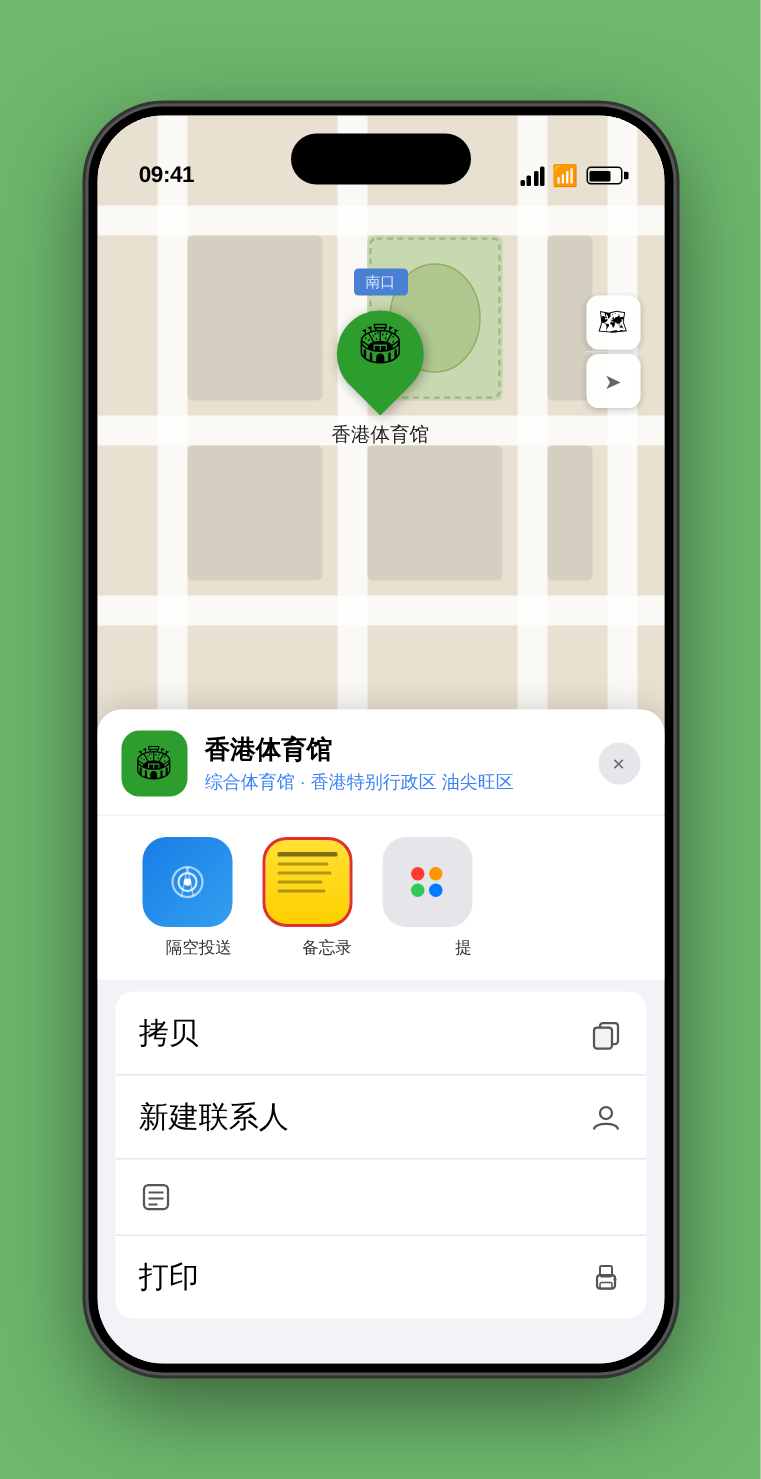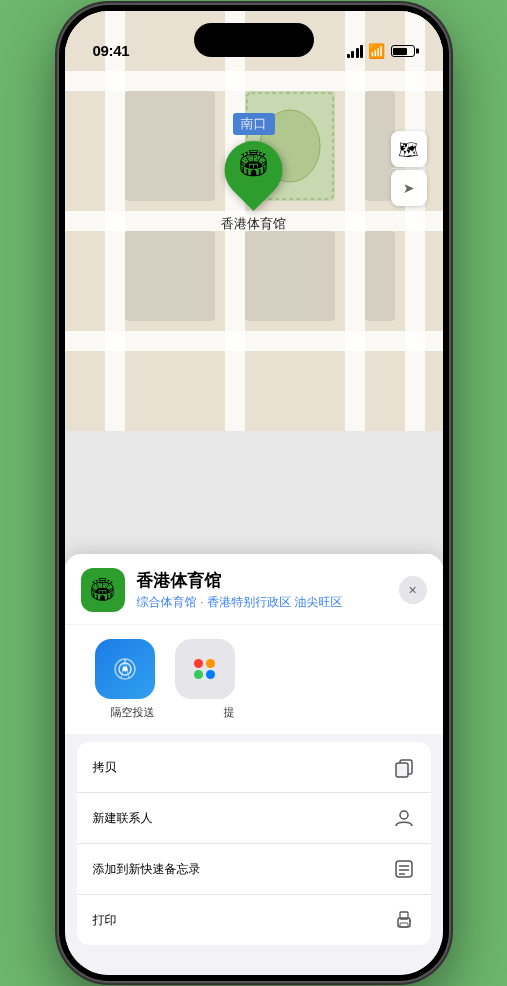--- a/index.html
+++ b/index.html
@@ -7,21 +7,21 @@
       width: 507px;
       height: 986px;
       background: #6db86d;
       display: flex;
       align-items: center;
       justify-content: center;
       font-family: -apple-system, 'PingFang SC', 'Helvetica Neue', sans-serif;
     }
     .phone-frame {
       width: 390px;
-      height: 976px;
+      height: 844px;
       background: #000;
       border-radius: 50px;
       position: relative;
       box-shadow: 0 0 0 2px #555, 0 0 0 4px #333, 0 20px 60px rgba(0,0,0,0.5);
       overflow: hidden;
     }
     .phone-screen {
       position: absolute;
       top: 6px;
       left: 6px;
@@ -245,21 +245,21 @@
       align-items: center;
       justify-content: space-between;
       padding: 14px 16px;
       border-bottom: 0.5px solid #e5e5ea;
     }
     .action-item:last-child {
       border-bottom: none;
       text-align: center;
     }
     .action-text {
-      font-size: 12px;
+      font-size: 20px;
       color: #000;
     }
     
     .home-indicator {
       position: absolute;
       bottom: 8px;
       left: 50%;
       transform: translateX(-50%);
       width: 120px;
       height: 4px;
@@ -315,21 +315,21 @@
         <rect x="300" y="220" width="30" height="90" rx="4" fill="#d4cfc0"></rect>
 
         <rect x="180" y="80" width="90" height="110" rx="6" fill="#c8d8b0"></rect>
 
         <rect x="182" y="82" width="86" height="106" rx="4" fill="none" stroke="#a0b880" stroke-width="1.5" stroke-dasharray="4,3"></rect>
 
         <ellipse cx="225" cy="135" rx="30" ry="36" fill="#b0c890" stroke="#90b060" stroke-width="1"></ellipse>
       </svg>
 
       <div style="position:absolute;top:102px;left:50%;transform:translateX(-50%);background:#4a80d4;color:#fff;font-size:11px;padding:2px 8px;border-radius:3px;font-weight:500;white-space:nowrap;z-index:5;">
-        <span style="font-size:13px;opacity:0.8;">南口</span>
+        <span style="font-size:10px;opacity:0.8;">南口</span>
       </div>
 
       <div style="position:absolute;top:130px;left:50%;transform:translateX(-50%);display:flex;flex-direction:column;align-items:center;z-index:10;">
         <div style="position:relative;width:62px;height:72px;display:flex;align-items:center;justify-content:center;">
           <div style="width:58px;height:58px;background:#2d9e2d;border-radius:50% 50% 50% 0;transform:rotate(-45deg);position:absolute;top:0;box-shadow:0 2px 8px rgba(0,0,0,0.3);"></div>
           <div style="position:absolute;top:7px;font-size:26px;z-index:2;">🏟</div>
         </div>
         <span style="font-size:13px;color:#222;font-weight:500;margin-top:2px;text-shadow:0 1px 2px rgba(255,255,255,0.8);">香港体育馆</span>
       </div>
 
@@ -361,20 +361,32 @@
               <circle cx="15" cy="15" r="2.5" fill="white"></circle>
               <line x1="15" y1="5" x2="11" y2="25" stroke="white" stroke-width="1" opacity="0.5"></line>
               <line x1="15" y1="5" x2="19" y2="25" stroke="white" stroke-width="1" opacity="0.5"></line>
             </svg>
           </div>
           <span class="share-label">隔空投送</span>
         </div>
 
 
 
+        <div class="share-item">
+          <div style="width:60px;height:60px;border-radius:16px;background:linear-gradient(to bottom,#ffe033,#ffd000);display:flex;flex-direction:column;align-items:center;justify-content:flex-start;padding-top:8px;margin-bottom:6px;border:2.5px solid #e03030;box-sizing:border-box;">
+            <div style="display:flex;flex-direction:column;gap:3.5px;padding:0 8px;width:100%;">
+              <div style="height:3px;background:rgba(0,0,0,0.5);border-radius:1px;width:100%;"></div>
+              <div style="height:2.5px;background:rgba(0,0,0,0.3);border-radius:1px;width:85%;"></div>
+              <div style="height:2.5px;background:rgba(0,0,0,0.3);border-radius:1px;width:90%;"></div>
+              <div style="height:2.5px;background:rgba(0,0,0,0.3);border-radius:1px;width:75%;"></div>
+              <div style="height:2.5px;background:rgba(0,0,0,0.3);border-radius:1px;width:80%;"></div>
+            </div>
+          </div>
+          <span class="share-label">备忘录</span>
+        </div>
 
         <div class="share-item">
           <div style="width:60px;height:60px;border-radius:16px;background:#e5e5ea;display:flex;align-items:center;justify-content:center;margin-bottom:6px;">
             <div style="display:flex;flex-direction:column;gap:2.5px;">
               <div style="display:flex;gap:2.5px;">
                 <div style="width:9px;height:9px;border-radius:50%;background:#ff3b30;"></div>
                 <div style="width:9px;height:9px;border-radius:50%;background:#ff9500;"></div>
               </div>
               <div style="display:flex;gap:2.5px;">
                 <div style="width:9px;height:9px;border-radius:50%;background:#34c759;"></div>
@@ -400,21 +412,20 @@
         <div class="action-item">
           <span class="action-text">新建联系人</span>
           <svg width="22" height="22" viewBox="0 0 22 22">
             <circle cx="11" cy="8" r="4" fill="none" stroke="#555" stroke-width="1.5"></circle>
             <path d="M3 19 C3 14 19 14 19 19" fill="none" stroke="#555" stroke-width="1.5"></path>
           </svg>
         </div>
 
 
         <div class="action-item">
-          <span class="action-text">添加到新快速备忘录</span>
           <svg width="22" height="22" viewBox="0 0 22 22">
             <rect x="3" y="3" width="16" height="16" rx="3" fill="none" stroke="#555" stroke-width="1.5"></rect>
             <line x1="6" y1="8" x2="16" y2="8" stroke="#555" stroke-width="1.3"></line>
             <line x1="6" y1="12" x2="16" y2="12" stroke="#555" stroke-width="1.3"></line>
             <line x1="6" y1="16" x2="12" y2="16" stroke="#555" stroke-width="1.3"></line>
           </svg>
         </div>
 
         <div class="action-item">
           <span class="action-text">打印</span>

